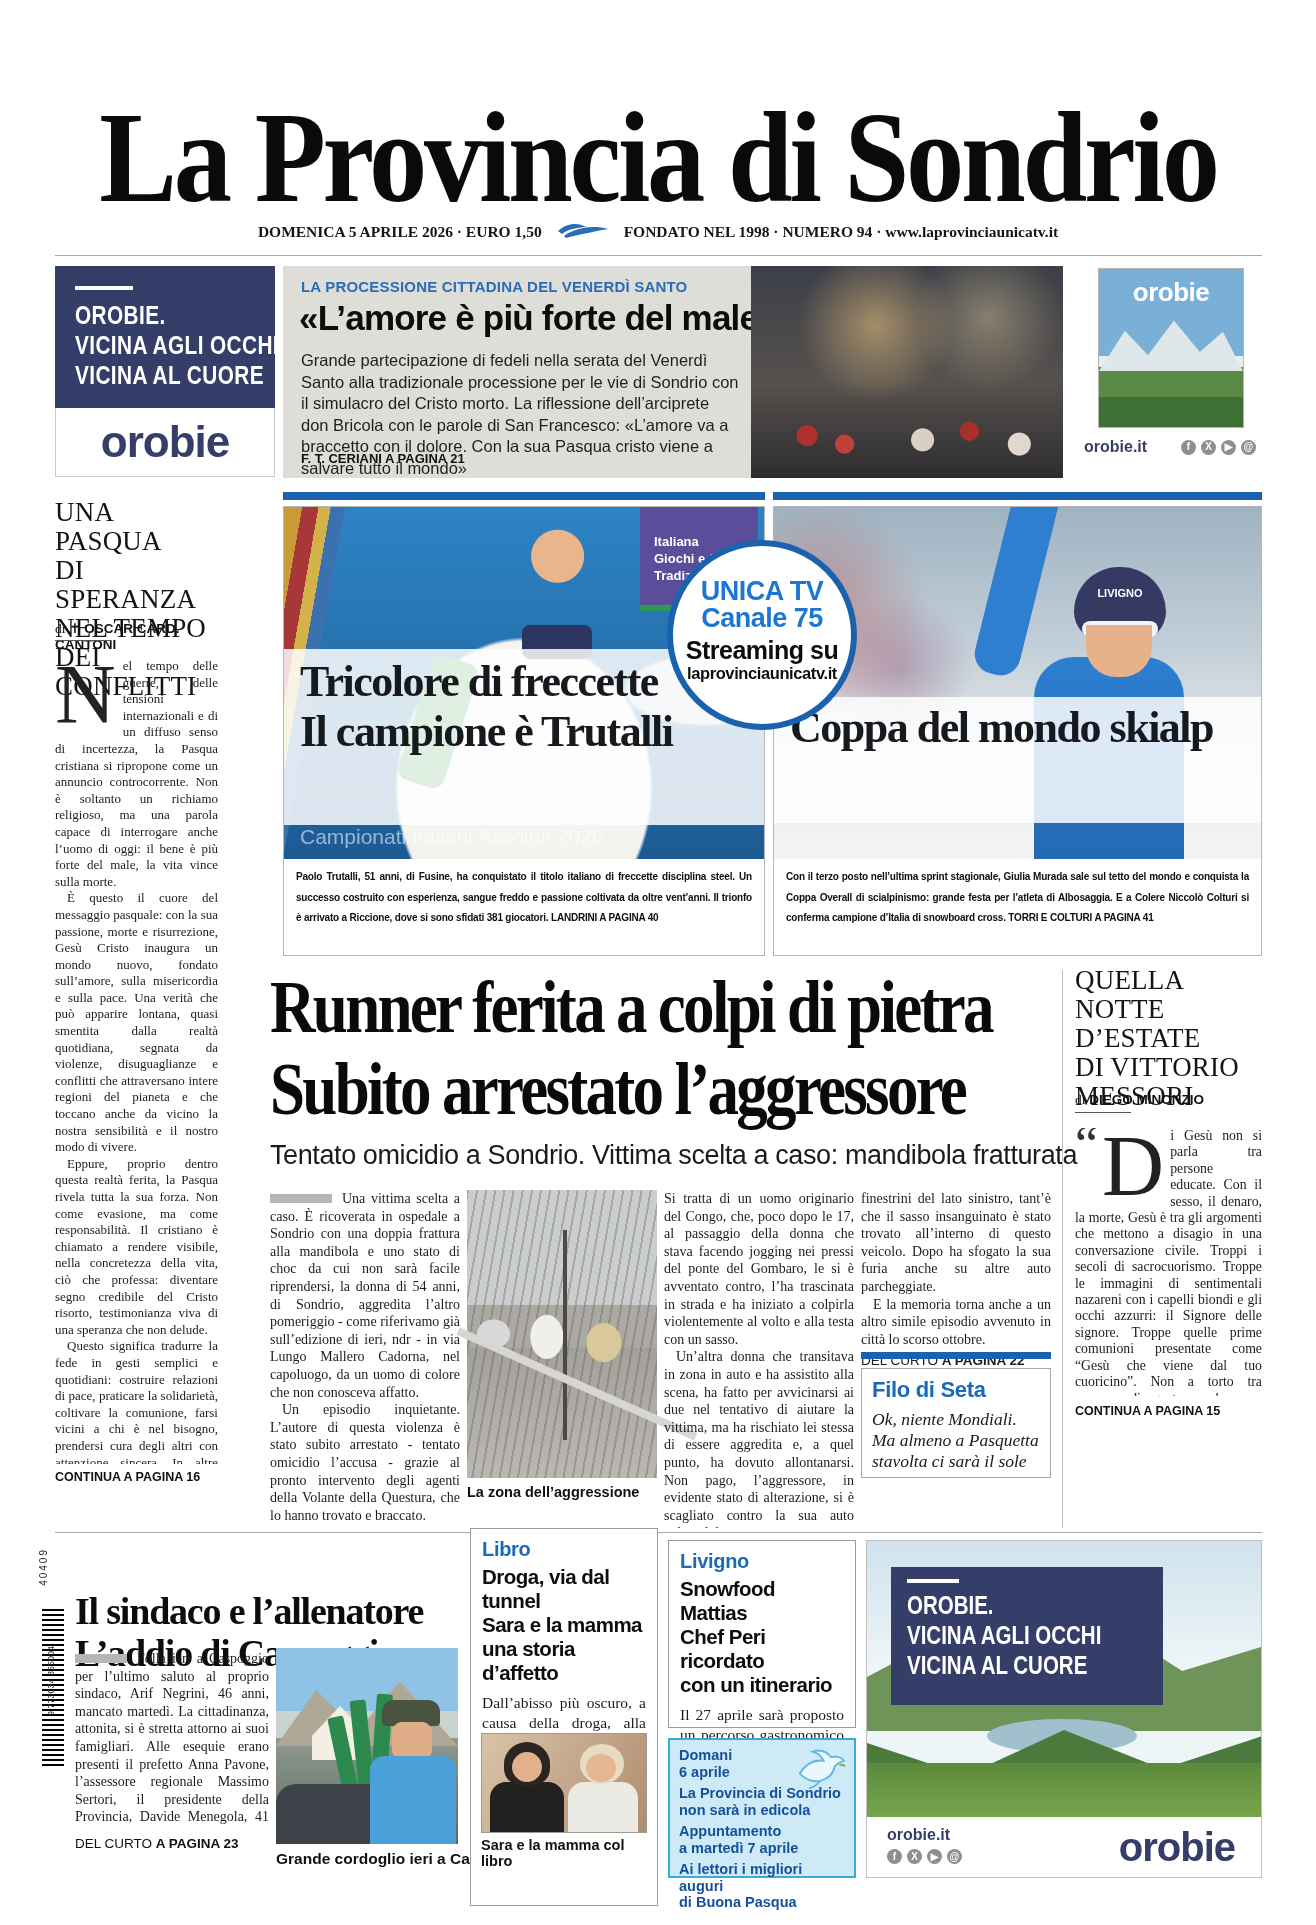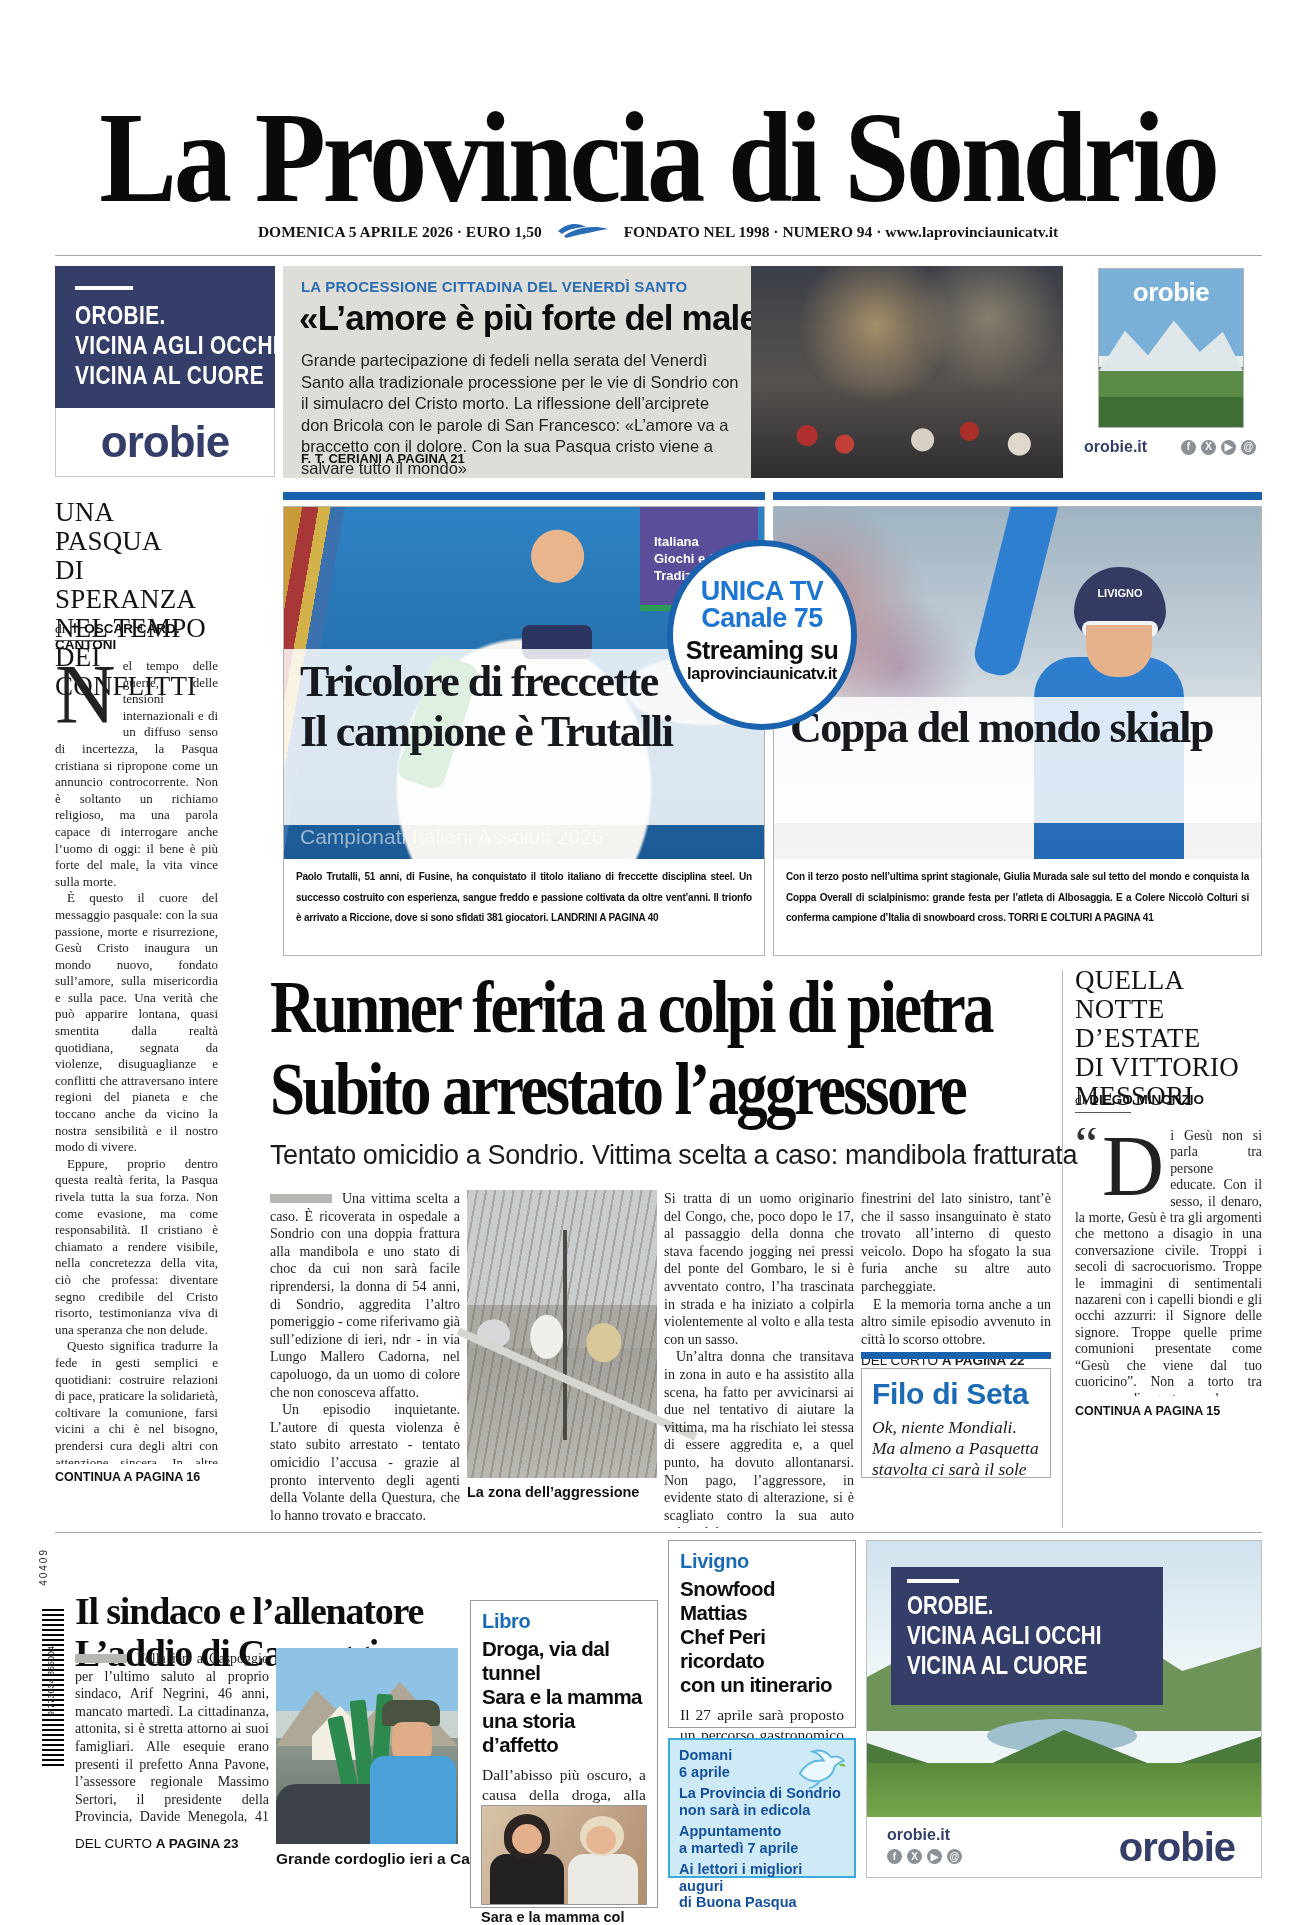--- a/index.html
+++ b/index.html
@@ -133,21 +133,21 @@
      radial-gradient(ellipse at 42% 51%, #f0efeb 0 16px, rgba(0,0,0,0) 17px),
      radial-gradient(ellipse at 72% 53%, #d8c89a 0 17px, rgba(0,0,0,0) 18px),
      repeating-linear-gradient(100deg, rgba(95,80,62,.30) 0 2px, rgba(0,0,0,0) 2px 9px),
      linear-gradient(180deg,#c9cdce 0 40%,#aba9a4 40% 55%,#a3a19c 55%,#bab8b2 100%);}
   #street-pole{position:absolute;left:96px;top:40px;width:4px;height:210px;background:#4c4a45;}
   #street-curb{position:absolute;left:-20px;top:190px;width:260px;height:8px;background:#d8d6d0;transform:rotate(24deg);}
   #street-cap{left:467px;top:1484px;font-size:14.5px;font-weight:bold;}
   #main-byline{font-size:13.5px;font-family:"Liberation Sans",sans-serif;margin-top:4px;}
   #filo-bar{left:861px;top:1352px;width:190px;height:7px;background:#1a62ae;}
   #filo-box{left:861px;top:1368px;width:190px;height:110px;border:1px solid #a9a9a9;box-sizing:border-box;padding:8px 10px;}
-  #filo-title{color:#1a6ab5;font-weight:900;font-size:30px;letter-spacing:-.3px;}
+  #filo-title{color:#1a6ab5;font-weight:900;font-size:22px;letter-spacing:-.3px;}
   #filo-text{font-family:"Liberation Serif",serif;font-style:italic;font-size:17.5px;line-height:21px;margin-top:6px;color:#1a1a1a;}
 
   
   #messori{left:1075px;top:966px;width:187px;height:466px;}
   #messori-by{position:absolute;left:0;top:126px;font-size:13.5px;}
   #messori-body{position:absolute;left:0;top:162px;width:187px;height:268px;overflow:hidden;
      font-family:"Liberation Serif",serif;font-size:13.8px;line-height:16.4px;text-align:justify;color:#1c1c1c;}
   #messori-body p{margin:0;}
   .bigquote{float:left;font-family:"Liberation Serif",serif;font-size:52px;line-height:34px;color:#333;margin-right:4px;}
   .dropcapD{float:left;font-family:"Liberation Serif",serif;font-weight:400;font-size:86px;line-height:64px;
@@ -180,21 +180,21 @@
   #casp-hat{position:absolute;right:18px;top:52px;width:58px;height:26px;background:#4a5240;border-radius:12px 12px 4px 4px;}
   #casp-face{position:absolute;right:26px;top:74px;width:40px;height:38px;background:#dfae88;border-radius:10px;}
   #casp-coat{position:absolute;right:2px;top:108px;width:86px;height:88px;background:#4aa0d8;border-radius:14px 14px 0 0;}
   #casp-cap{left:276px;top:1850px;font-size:15.5px;font-weight:bold;}
 
   .miniblock{position:absolute;border:1px solid #9a9a9a;box-sizing:border-box;padding:9px 11px;background:#fff;}
   .mini-kicker{color:#1a6ab5;font-weight:900;font-size:20px;letter-spacing:-.3px;}
   .mini-head{font-weight:900;font-size:20.5px;line-height:24px;letter-spacing:-.5px;color:#0d0d0d;margin-top:4px;}
   .mini-body{font-family:"Liberation Serif",serif;font-size:15.5px;line-height:19.8px;text-align:justify;margin-top:8px;color:#1c1c1c;}
   .mini-body .jmp{font-size:12.5px;}
-  #libro-box{left:470px;top:1600px;width:188px;height:308px;}
+  #libro-box{left:470px;top:1528px;width:188px;height:378px;}
   #sara-photo{position:absolute;left:10px;top:204px;width:164px;height:98px;border:1px solid #999;
      background:linear-gradient(120deg,#d8c4a8,#c0a287 60%,#b08e6e);overflow:hidden;}
   .p1hair{position:absolute;left:22px;top:8px;width:46px;height:44px;background:#2c2420;border-radius:50% 50% 40% 40%;}
   .p1face{position:absolute;left:30px;top:18px;width:30px;height:30px;background:#e2b08c;border-radius:50%;}
   .p1body{position:absolute;left:8px;top:48px;width:74px;height:50px;background:#23211f;border-radius:16px 16px 0 0;}
   .p2hair{position:absolute;left:98px;top:10px;width:44px;height:40px;background:#e7dcc2;border-radius:50%;}
   .p2face{position:absolute;left:104px;top:20px;width:30px;height:28px;background:#e6b693;border-radius:50%;}
   .p2body{position:absolute;left:86px;top:48px;width:70px;height:50px;background:#eceae4;border-radius:16px 16px 0 0;}
   #sara-cap{position:absolute;left:10px;top:308px;font-size:14.5px;font-weight:bold;}
   #livigno-box{left:668px;top:1540px;width:188px;height:188px;}

